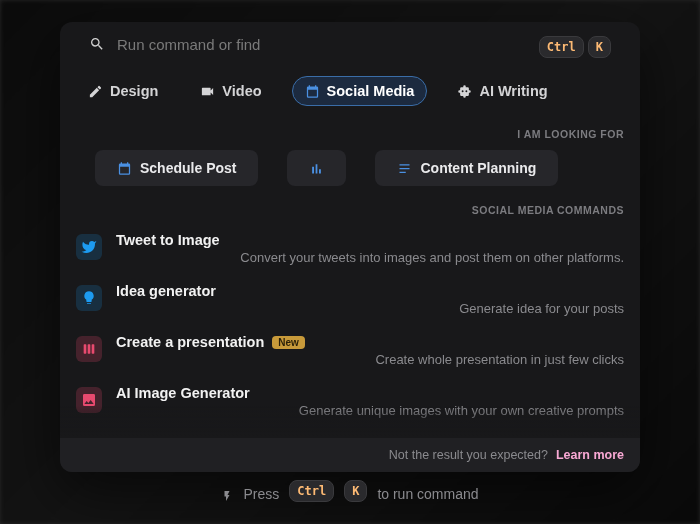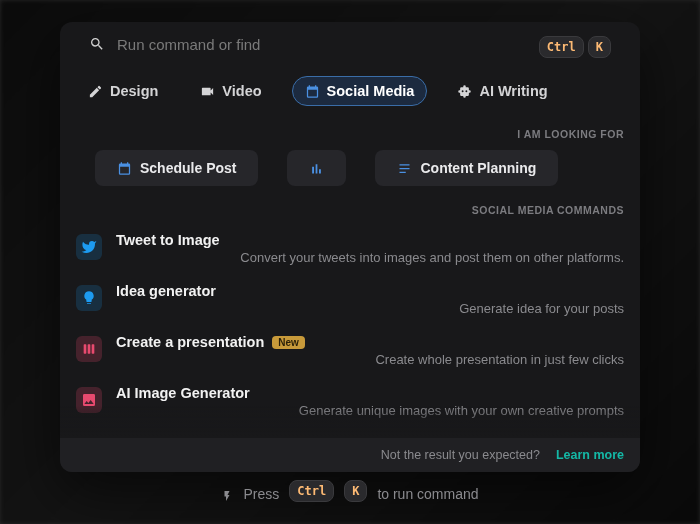--- a/index.html
+++ b/index.html
@@ -158,21 +158,21 @@
 .footer {
   background: #202023;
   padding: 10px 16px;
   display: flex;
   justify-content: flex-end;
   align-items: center;
   gap: 8px;
   font-size: 12.5px;
 }
 .footer-text { color: #8a8a8e; }
-.footer-link { color: #14b8a6; font-weight: 600; cursor: pointer; margin-left: 8px; }
+.footer-link { color: #f9a8d4; font-weight: 600; cursor: pointer; }
 .hint-bar {
   position: absolute;
   bottom: 22px;
   left: 0;
   right: 0;
   display: flex;
   justify-content: center;
   align-items: flex-end;
   gap: 10px;
   color: #8a8a8e;

